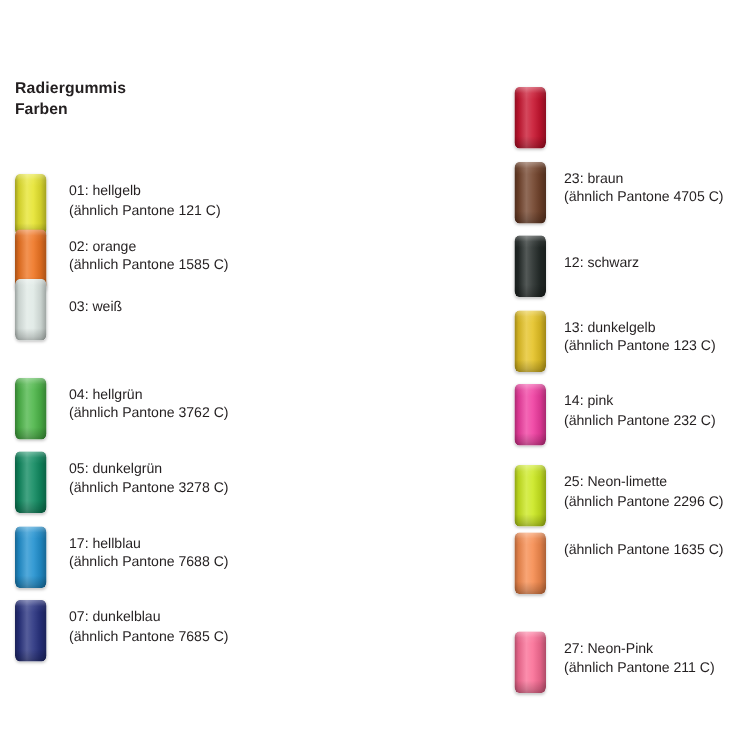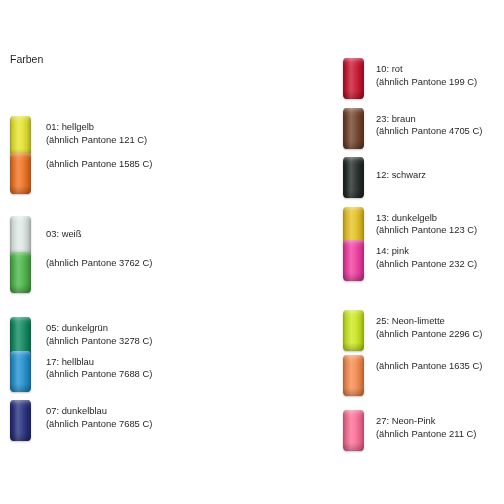--- a/index.html
+++ b/index.html
@@ -32,21 +32,21 @@
   .heading .title {
     font-size: 10.5px;
     font-weight: bold;
     letter-spacing: 0.1px;
     line-height: 14px;
     color: #231f20;
     white-space: nowrap;
   }
   .heading .subtitle {
     font-size: 10.5px;
-    font-weight: normal;
+    font-weight: bold;
     line-height: 14px;
     color: #231f20;
     white-space: nowrap;
   }
 
   
   .column {
     position: absolute;
     top: 0;
   }
@@ -123,20 +123,21 @@
   .label.single {
     top: 12px;
   }
 </style>
 </head>
 <body>
 
 <div id="page">
 
   <div class="heading">
+    <div class="title">Radiergummis</div>
     <div class="subtitle">Farben</div>
   </div>
 
   <div class="column left" id="col-left">
       <div class="swatch-row" style="top: 116px;">
         <div class="eraser">
           <div class="body" style="background: rgb(230, 228, 46);"></div>
           <div class="shade"></div>
           <div class="cap"></div>
         </div>
@@ -145,44 +146,46 @@
           <span class="pantone">(ähnlich Pantone 121 C)</span>
         </div>
       </div>
       <div class="swatch-row" style="top: 152.5px;">
         <div class="eraser">
           <div class="body" style="background: rgb(239, 116, 33);"></div>
           <div class="shade"></div>
           <div class="cap"></div>
         </div>
         <div class="label">
+          <span class="name">02: orange</span>
           <span class="pantone">(ähnlich Pantone 1585 C)</span>
         </div>
       </div>
-      <div class="swatch-row" style="top: 216px;">
+      <div class="swatch-row" style="top: 186px;">
         <div class="eraser">
           <div class="body" style="background: rgb(223, 233, 229);"></div>
           <div class="shade"></div>
           <div class="cap"></div>
         </div>
         <div class="label single">
           <span class="name">03: weiß</span>
         </div>
       </div>
       <div class="swatch-row" style="top: 251.5px;">
         <div class="eraser">
           <div class="body" style="background: rgb(76, 182, 72);"></div>
           <div class="shade"></div>
           <div class="cap"></div>
         </div>
         <div class="label">
+          <span class="name">04: hellgrün</span>
           <span class="pantone">(ähnlich Pantone 3762 C)</span>
         </div>
       </div>
-      <div class="swatch-row" style="top: 301px; margin-top: 16px;">
+      <div class="swatch-row" style="top: 301px;">
         <div class="eraser">
           <div class="body" style="background: rgb(15, 138, 96);"></div>
           <div class="shade"></div>
           <div class="cap"></div>
         </div>
         <div class="label">
           <span class="name">05: dunkelgrün</span>
           <span class="pantone">(ähnlich Pantone 3278 C)</span>
         </div>
       </div>
@@ -209,24 +212,20 @@
         </div>
       </div>
     </div>
   <div class="column right" id="col-right">
       <div class="swatch-row" style="top: 58px;">
         <div class="eraser">
           <div class="body" style="background: rgb(200, 20, 47);"></div>
           <div class="shade"></div>
           <div class="cap"></div>
         </div>
-        <div class="label">
-          <span class="name">10: rot</span>
-          <span class="pantone">(ähnlich Pantone 199 C)</span>
-        </div>
       </div>
       <div class="swatch-row" style="top: 107.5px;">
         <div class="eraser">
           <div class="body" style="background: rgb(113, 66, 42);"></div>
           <div class="shade"></div>
           <div class="cap"></div>
         </div>
         <div class="label">
           <span class="name">23: braun</span>
           <span class="pantone">(ähnlich Pantone  4705 C)</span>
@@ -246,21 +245,21 @@
         <div class="eraser">
           <div class="body" style="background: rgb(229, 194, 36);"></div>
           <div class="shade"></div>
           <div class="cap"></div>
         </div>
         <div class="label">
           <span class="name">13: dunkelgelb</span>
           <span class="pantone">(ähnlich Pantone 123 C)</span>
         </div>
       </div>
-      <div class="swatch-row" style="top: 240px;">
+      <div class="swatch-row" style="top: 256px;">
         <div class="eraser">
           <div class="body" style="background: rgb(240, 60, 160);"></div>
           <div class="shade"></div>
           <div class="cap"></div>
         </div>
         <div class="label">
           <span class="name">14: pink</span>
           <span class="pantone">(ähnlich Pantone 232 C)</span>
         </div>
       </div>
@@ -278,21 +277,21 @@
       <div class="swatch-row" style="top: 355px;">
         <div class="eraser">
           <div class="body" style="background: rgb(246, 139, 78);"></div>
           <div class="shade"></div>
           <div class="cap"></div>
         </div>
         <div class="label">
           <span class="pantone">(ähnlich Pantone 1635 C)</span>
         </div>
       </div>
-      <div class="swatch-row" style="top: 410px;">
+      <div class="swatch-row" style="top: 421px;">
         <div class="eraser">
           <div class="body" style="background: rgb(250, 109, 149);"></div>
           <div class="shade"></div>
           <div class="cap"></div>
         </div>
         <div class="label">
           <span class="name">27: Neon-Pink</span>
           <span class="pantone">(ähnlich Pantone 211 C)</span>
         </div>
       </div>

